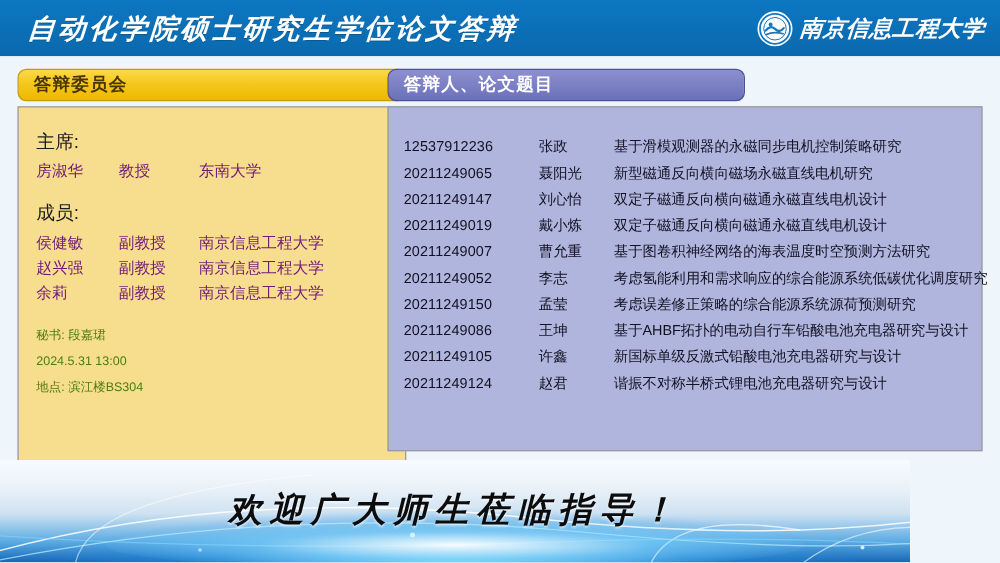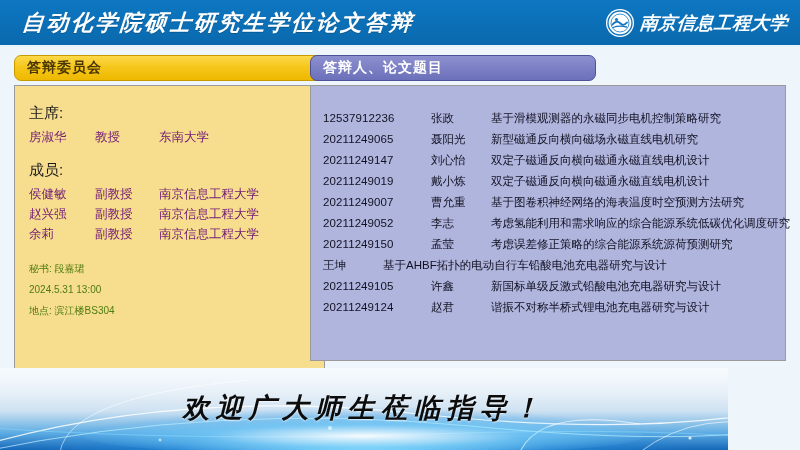--- a/index.html
+++ b/index.html
@@ -205,20 +205,21 @@
         <span class="t-id">20211249052</span>
         <span class="t-name">李志</span>
         <span class="t-title">考虑氢能利用和需求响应的综合能源系统低碳优化调度研究</span>
       </div>
       <div class="t-row">
         <span class="t-id">20211249150</span>
         <span class="t-name">孟莹</span>
         <span class="t-title">考虑误差修正策略的综合能源系统源荷预测研究</span>
       </div>
       <div class="t-row">
+        <span class="t-id">20211249086</span>
         <span class="t-name">王坤</span>
         <span class="t-title">基于AHBF拓扑的电动自行车铅酸电池充电器研究与设计</span>
       </div>
       <div class="t-row">
         <span class="t-id">20211249105</span>
         <span class="t-name">许鑫</span>
         <span class="t-title">新国标单级反激式铅酸电池充电器研究与设计</span>
       </div>
       <div class="t-row">
         <span class="t-id">20211249124</span>

